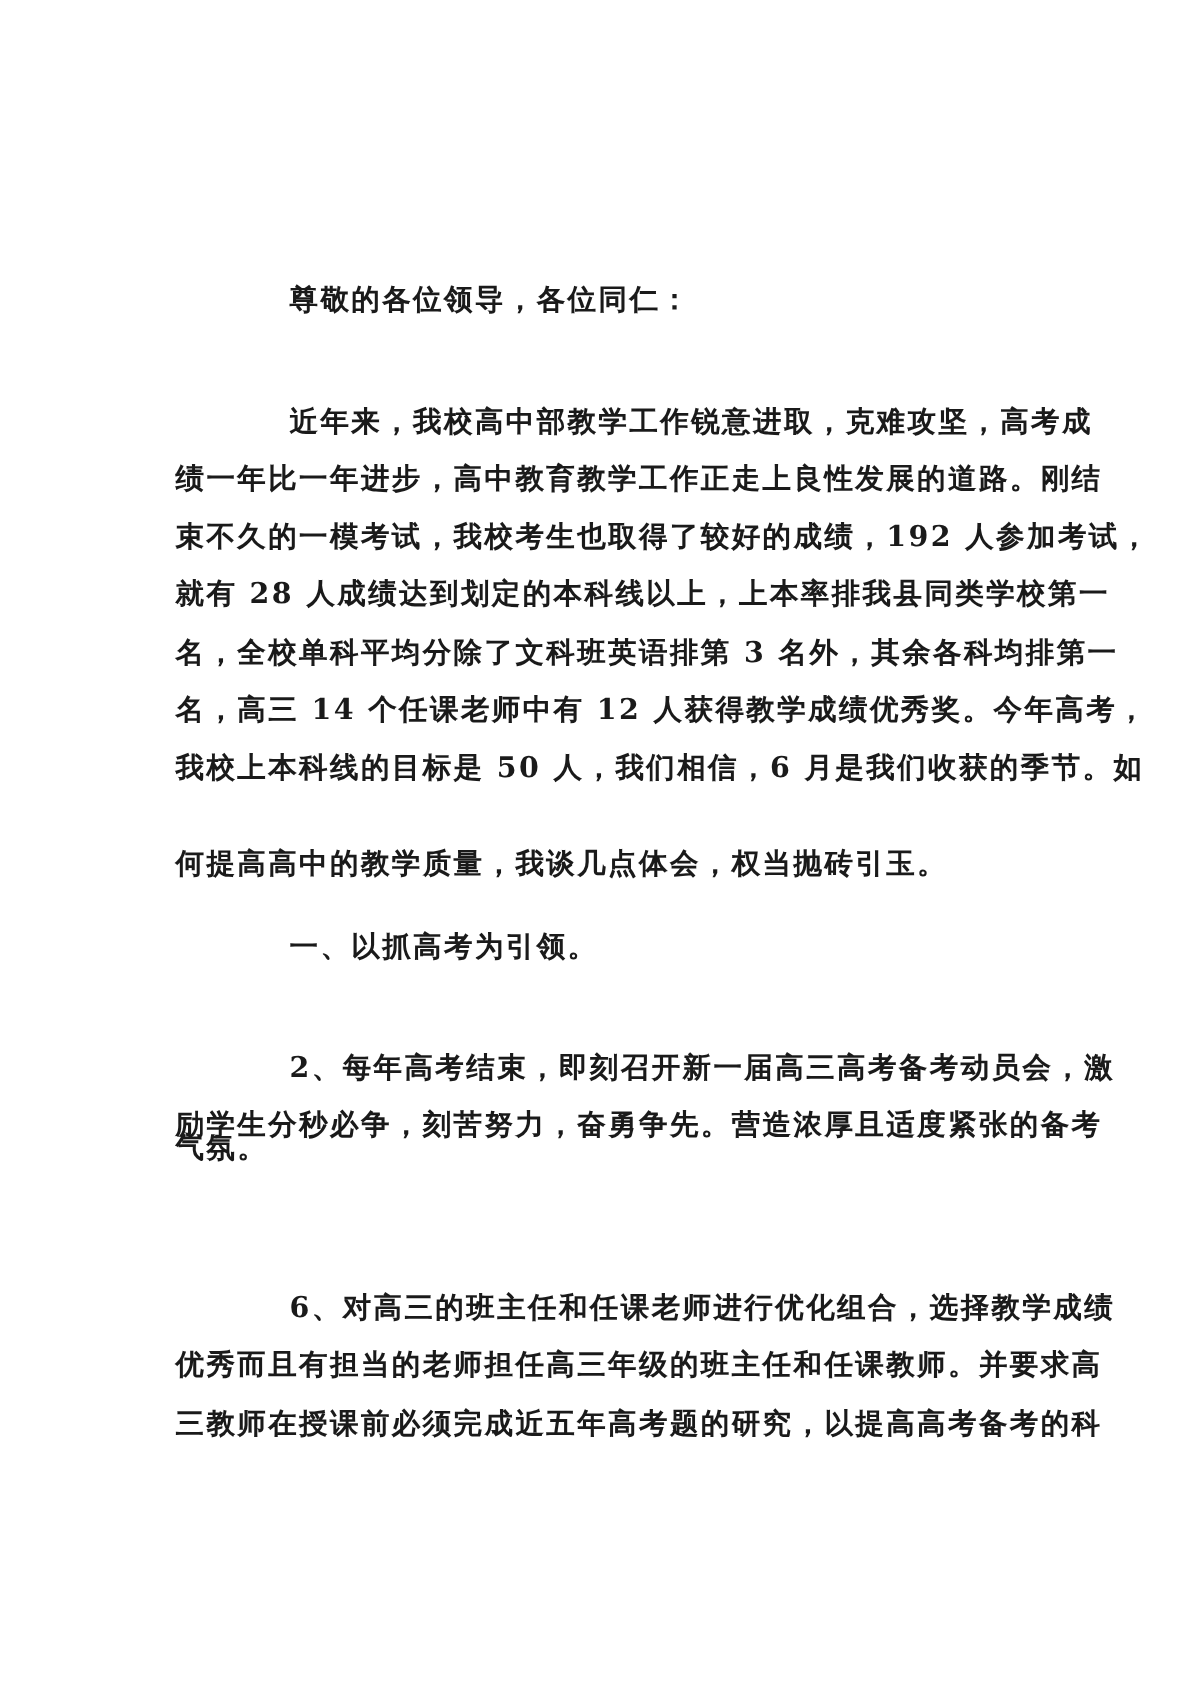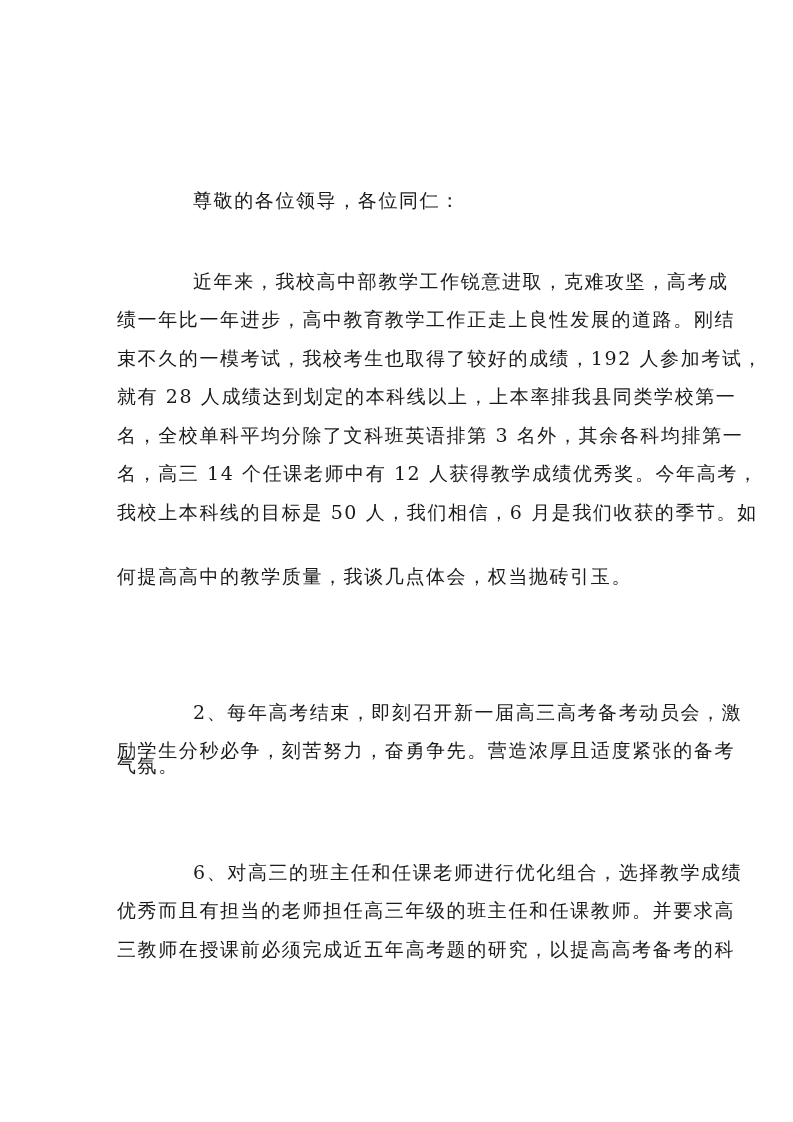--- a/index.html
+++ b/index.html
@@ -1,18 +1,18 @@
 <!DOCTYPE html>
 <html><head>
 <meta charset="utf-8">
 <style>
   html, body { margin: 0; padding: 0; background: #ffffff; }
   body { width: 793px; height: 1122px; position: relative; overflow: hidden;
          font-family: "DejaVu Serif", "Liberation Serif", serif; color: #1a1a1a; }
-  .page { position: absolute; left: 0; top: 0; width: 793px; height: 888px; background: #fff; }
+  .page { position: absolute; left: 0; top: 0; width: 793px; height: 888px; background: #fff; font-weight: bold; }
   .line { position: absolute; left: 117px; width: 560px; font-size: 19px; line-height: 22px;
           white-space: nowrap; letter-spacing: 1.6px; }
   .indent { left: 193px; width: 484px; }
 </style>
 </head>
 <body>
 
 <div class="page">
 
   <div class="line indent" style="top:189px">尊敬的各位领导，各位同仁：</div>
@@ -21,20 +21,21 @@
     <div class="line indent" style="top:270px">近年来，我校高中部教学工作锐意进取，克难攻坚，高考成</div>
     <div class="line" style="top:308px">绩一年比一年进步，高中教育教学工作正走上良性发展的道路。刚结</div>
     <div class="line" style="top:347px">束不久的一模考试，我校考生也取得了较好的成绩，192 人参加考试，</div>
     <div class="line" style="top:385px">就有 28 人成绩达到划定的本科线以上，上本率排我县同类学校第一</div>
     <div class="line" style="top:424px">名，全校单科平均分除了文科班英语排第 3 名外，其余各科均排第一</div>
     <div class="line" style="top:462px">名，高三 14 个任课老师中有 12 人获得教学成绩优秀奖。今年高考，</div>
     <div class="line" style="top:501px">我校上本科线的目标是 50 人，我们相信，6 月是我们收获的季节。如</div>
     <div class="line" style="top:565px">何提高高中的教学质量，我谈几点体会，权当抛砖引玉。</div>
   </div>
 
+  <div class="line indent" style="top:620px">一、以抓高考为引领。</div>
 
   <div>
     <div class="line indent" style="top:701px">2、每年高考结束，即刻召开新一届高三高考备考动员会，激</div>
     <div class="line" style="top:739px">励学生分秒必争，刻苦努力，奋勇争先。营造浓厚且适度紧张的备考</div>
     <div class="line" style="top:754px">气氛。</div>
   </div>
 
   <div>
     <div class="line indent" style="top:861px">6、对高三的班主任和任课老师进行优化组合，选择教学成绩</div>
     <div class="line" style="top:899px">优秀而且有担当的老师担任高三年级的班主任和任课教师。并要求高</div>

